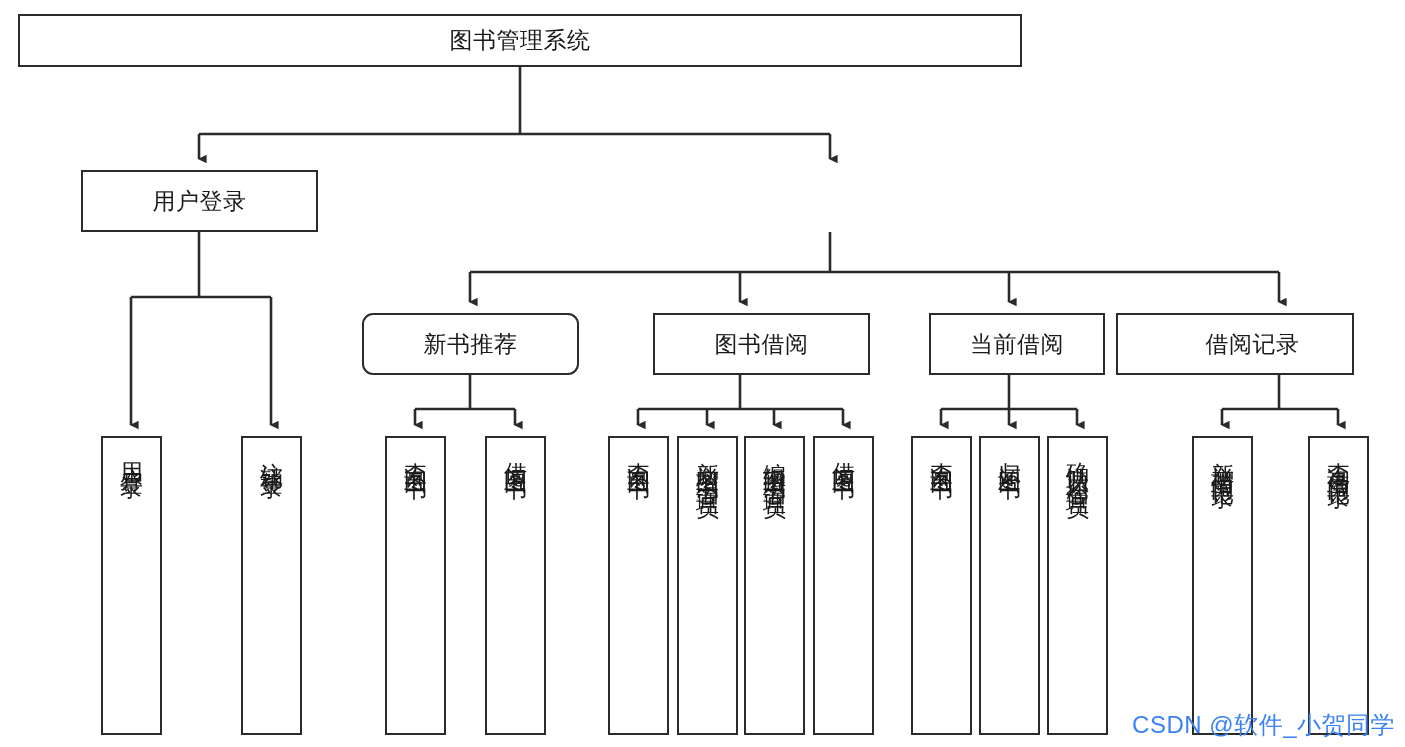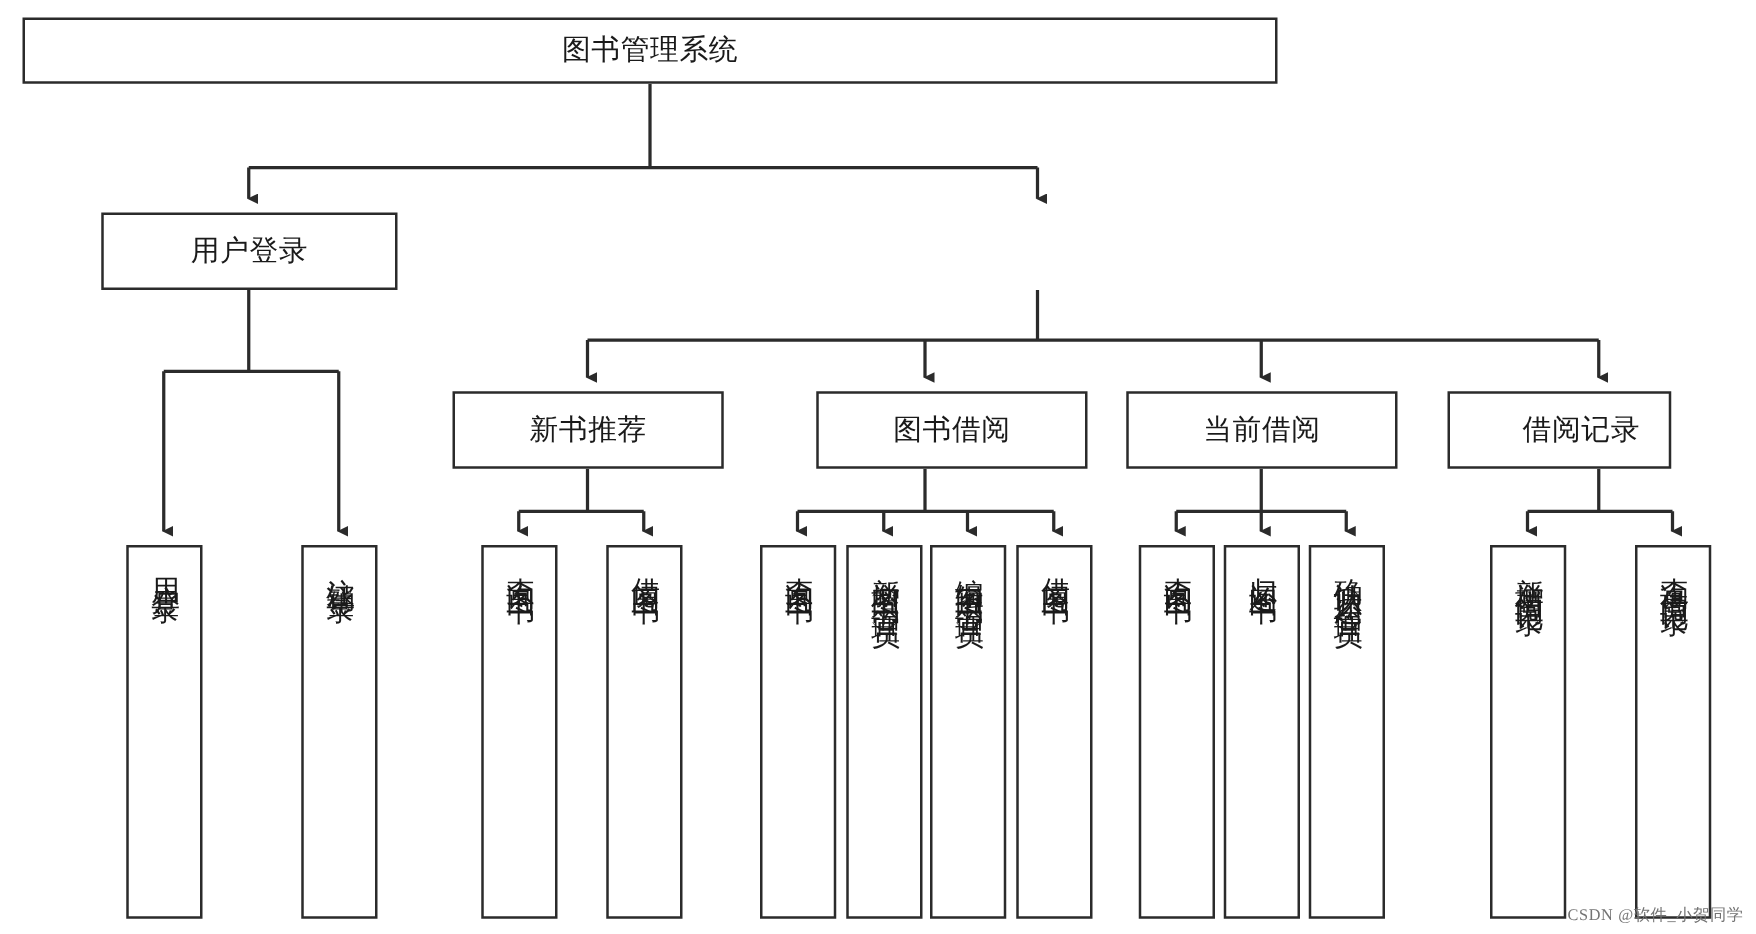--- a/index.html
+++ b/index.html
@@ -62,26 +62,26 @@
     text-orientation: upright;
     font-size: 23px;
     line-height: 1.0;
     letter-spacing: 5px;
     white-space: nowrap;
   }
   .watermark {
     position: absolute;
     right: 10px;
     bottom: 6px;
-    font-size: 13px;
-    color: #737373;
+    font-size: 24px;
+    color: #3b82f6;
     letter-spacing: 0.5px;
     z-index: 5;
     white-space: nowrap;
-    font-family: Liberation Serif, serif;
+    font-family: Liberation Sans, sans-serif;
   }
 </style>
 </head>
 <body>
 
 <div id="canvas">
 
   <svg id="edges" viewBox="0 0 1405 747" xmlns="http://www.w3.org/2000/svg">
     <defs>
       <marker id="arrow" markerWidth="10" markerHeight="10" refX="4.2" refY="7.6" orient="auto" markerUnits="userSpaceOnUse">
@@ -134,33 +134,33 @@
 
   <div class="node horiz root" style="left:18px; top:14px; width:1004px; height:53px;">
     <span class="label">图书管理系统</span>
   </div>
 
   <div class="node horiz" style="left:81px; top:170px; width:237px; height:62px;">
     <span class="label">用户登录</span>
   </div>
 
 
-  <div class="node horiz" style="left:362px; top:313px; width:217px; height:62px;">
+  <div class="node horiz" style="left:362px; top:313px; width:217px; height:62px;border-radius:11px;">
     <span class="label">新书推荐</span>
   </div>
 
   <div class="node horiz" style="left:653px; top:313px; width:217px; height:62px;">
     <span class="label">图书借阅</span>
   </div>
 
-  <div class="node horiz" style="left:901px; top:313px; width:217px; height:62px;">
+  <div class="node horiz" style="left:929px; top:313px; width:176px; height:62px;">
     <span class="label">当前借阅</span>
   </div>
 
-  <div class="node horiz" style="left:1158px; top:313px; width:179px; height:62px;padding-left:35px;">
+  <div class="node horiz" style="left:1116px; top:313px; width:238px; height:62px;padding-left:35px;">
     <span class="label">借阅记录</span>
   </div>
 
   <div class="node vert" style="left:101px; top:436px; width:61px; height:299px;">
     <span class="label">用户登录</span>
   </div>
 
   <div class="node vert" style="left:241px; top:436px; width:61px; height:299px;">
     <span class="label">注销登录</span>
   </div>

